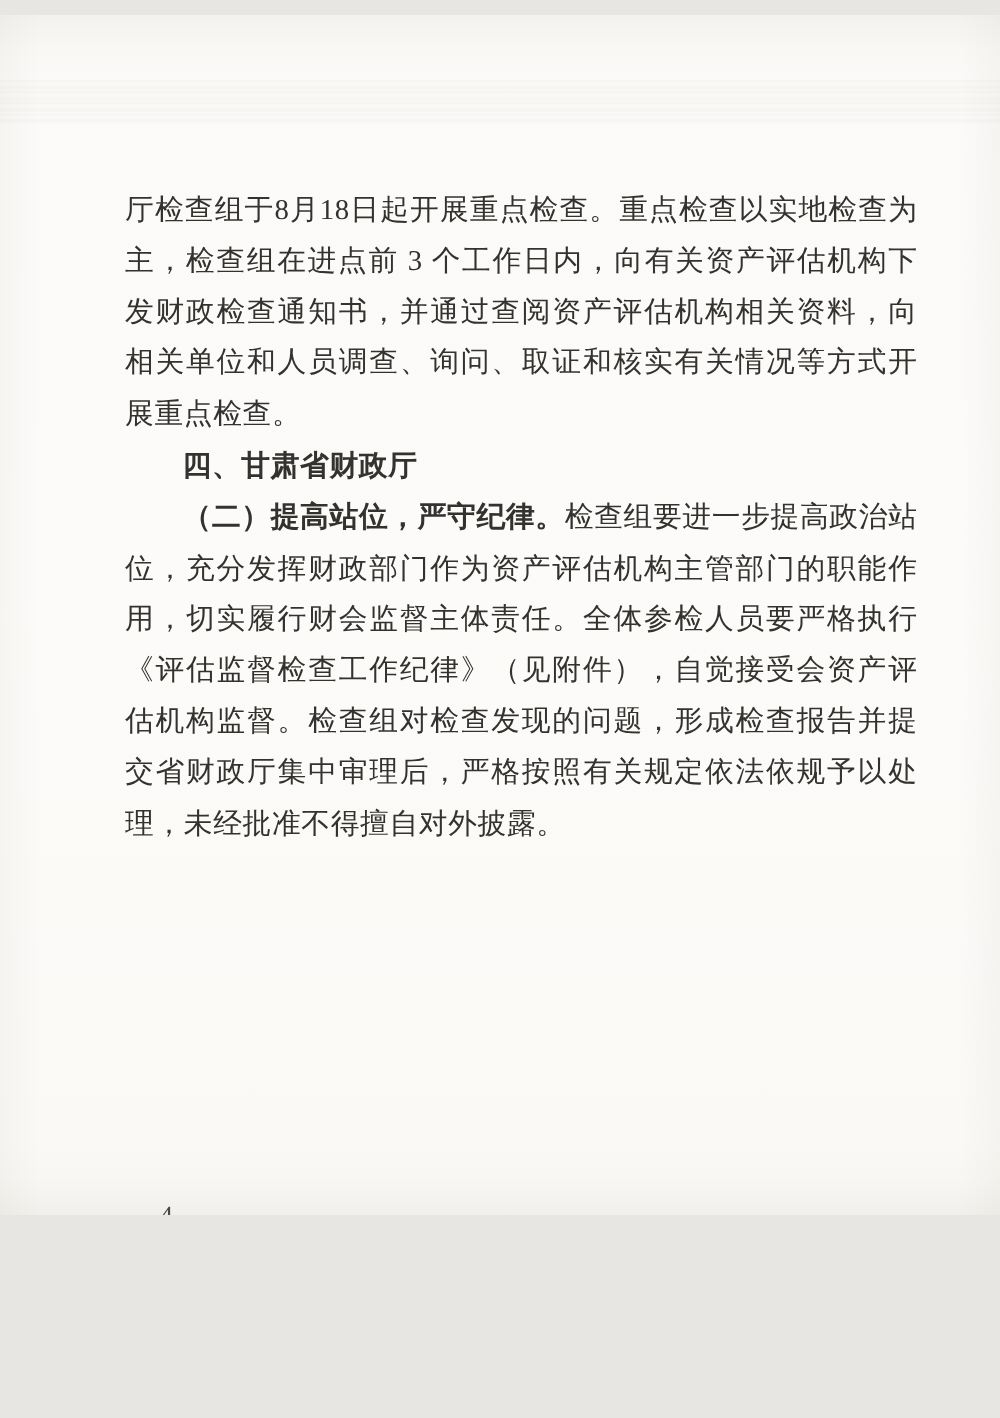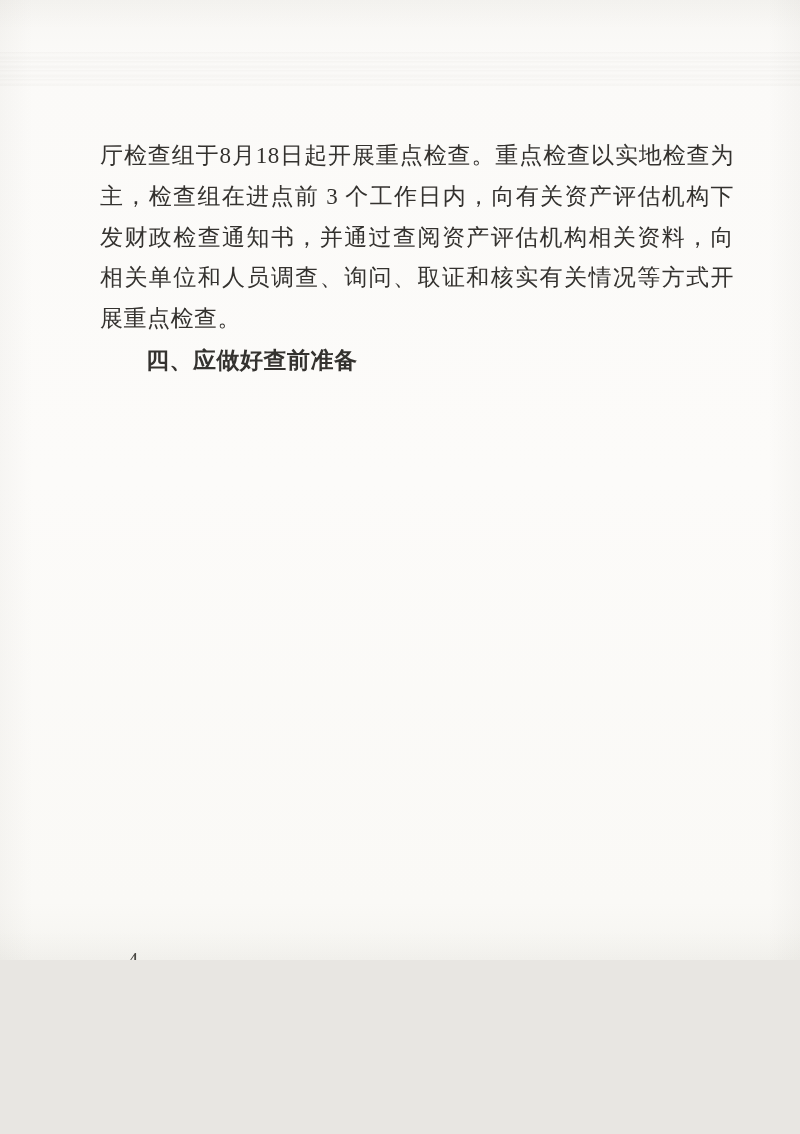--- a/index.html
+++ b/index.html
@@ -4,21 +4,21 @@
 <style>
   html, body {
     margin: 0;
     padding: 0;
     background: #e8e6e2;
   }
   .page {
     position: relative;
     width: 800px;
     height: 960px;
-    margin: 0 auto;
+    margin: 12px auto;
     background:
       linear-gradient(180deg, #f7f6f3 0%, #fbfaf8 6%, #fcfbf9 50%, #faf9f6 94%, #f5f4f0 100%);
     overflow: hidden;
     font-family: "Liberation Serif", "DejaVu Serif", serif;
     color: #34322f;
     text-decoration: underline;
   }
   
   .scan-band {
     position: absolute;
@@ -87,21 +87,22 @@
 
   <div class="scan-band top"></div>
   <div class="scan-band bottom"></div>
   <div class="scan-vignette"></div>
 
   <div class="text-block">
 
     <p class="para no-indent"><span>厅检查组于8月18日起开展重点检查。重点检查以实地检查为主，检查组在进点前 3 个工作日内，向有关资产评估机构下发财政检查通知书，并通过查阅资产评估机构相关资料，向相关单位和人员调查、询问、取证和核实有关情况等方式开展重点检查。</span></p>
 
 
-    <h2 class="heading">四、应做好查前准备</h2>
+    <h2 class="heading">四、甘肃省财政厅</h2>
 
 
+    <p class="para indent"><span class="subsection-lead">（二）提高站位，严守纪律。</span><span>检查组要进一步提高政治站位，充分发挥财政部门作为资产评估机构主管部门的职能作用，切实履行财会监督主体责任。全体参检人员要严格执行《评估监督检查工作纪律》（见附件），自觉接受会资产评估机构监督。检查组对检查发现的问题，形成检查报告并提交省财政厅集中审理后，严格按照有关规定依法依规予以处理，未经批准不得擅自对外披露。</span></p>
 
   </div>
 
   <div class="footer-pagenum">– 4 –</div>
 
 </div>
 
 </body></html>

